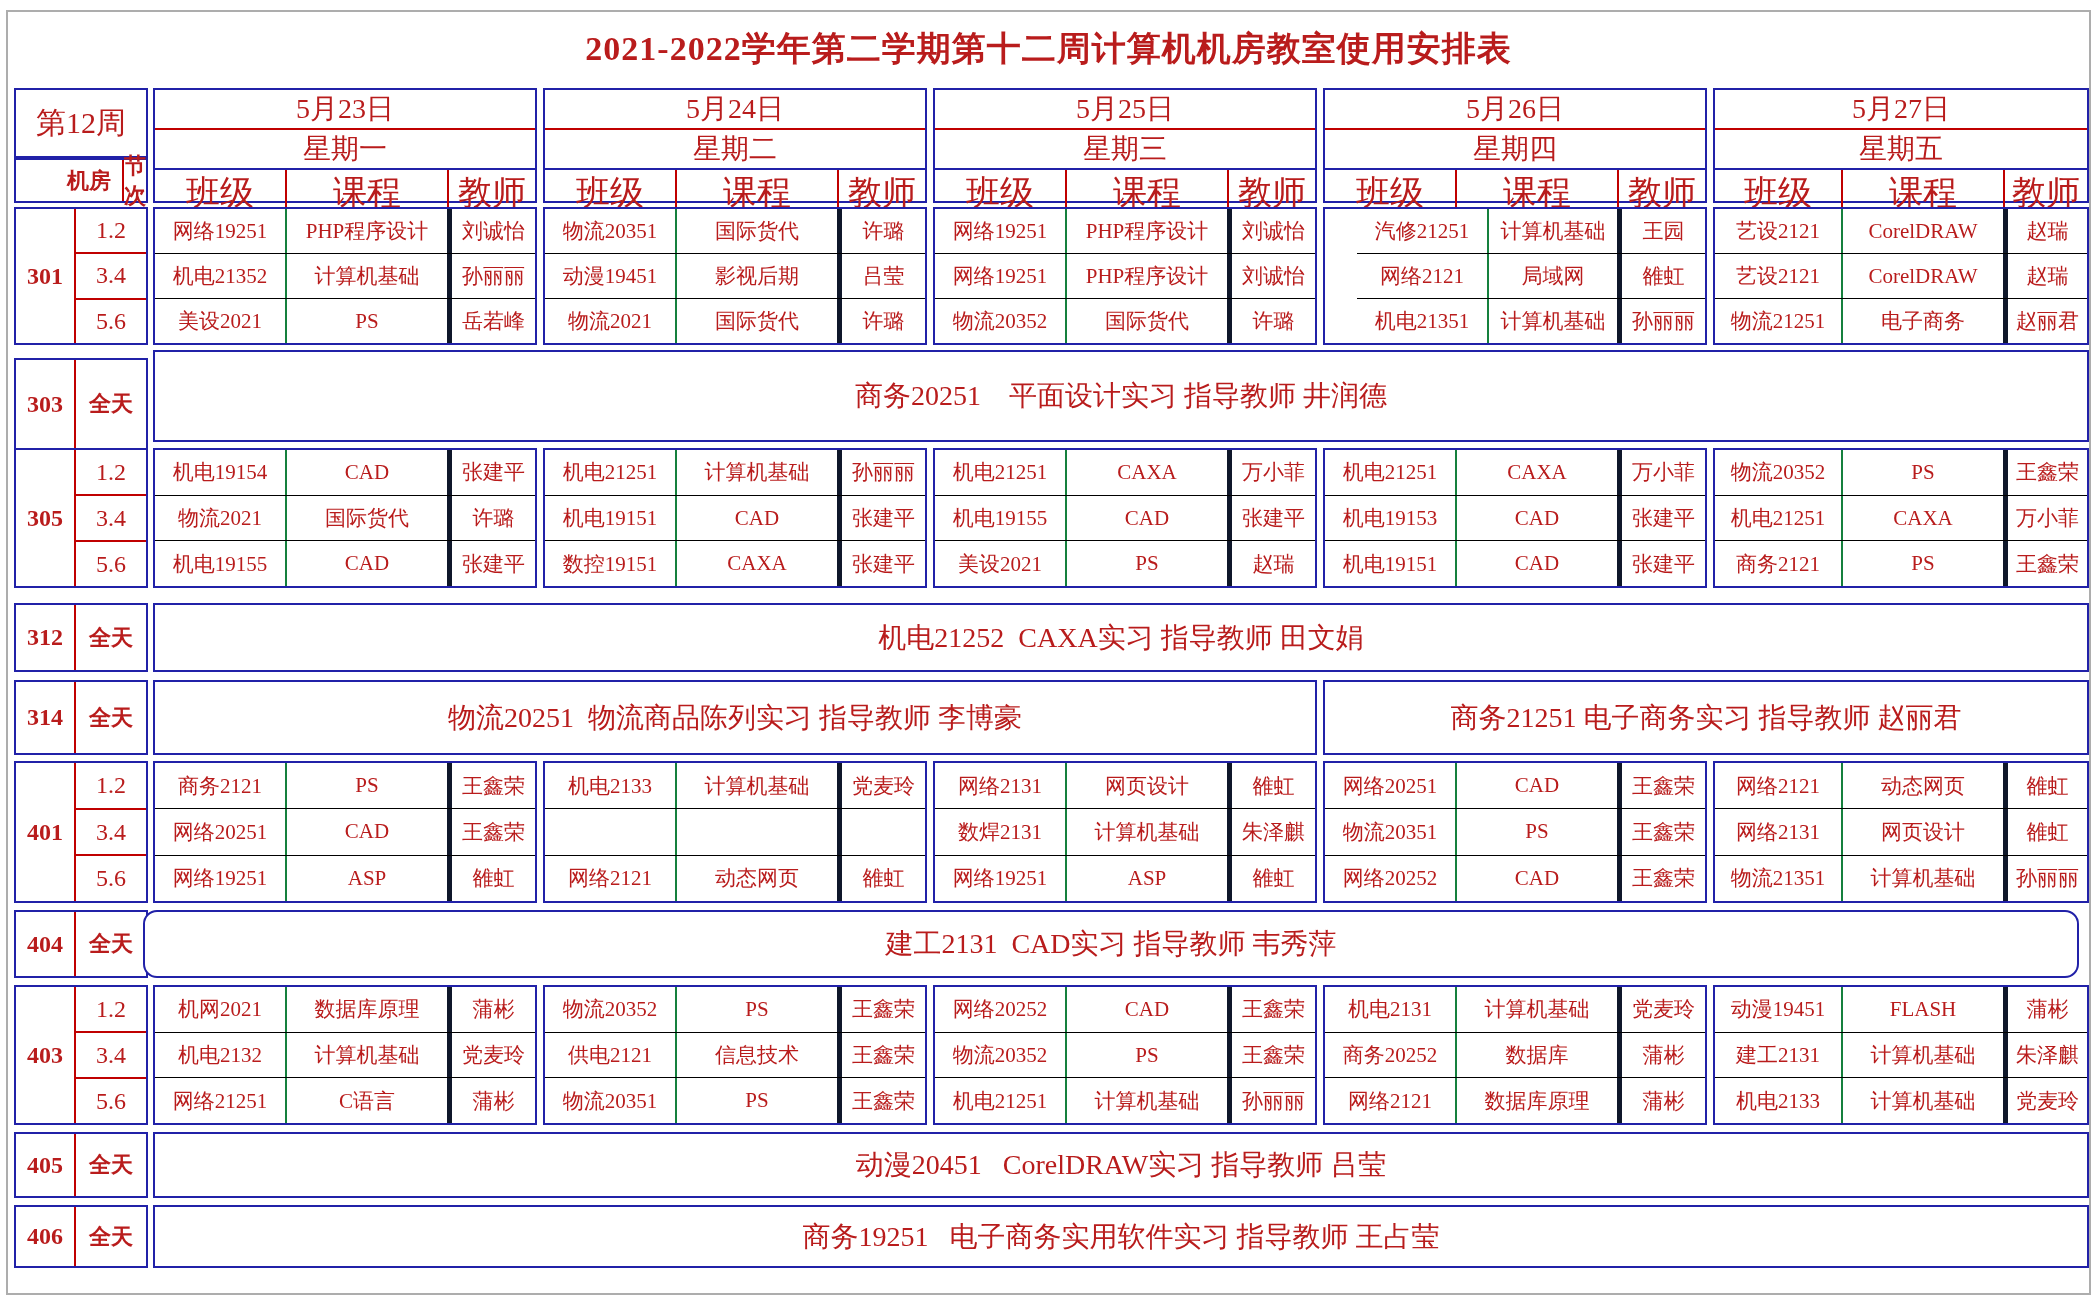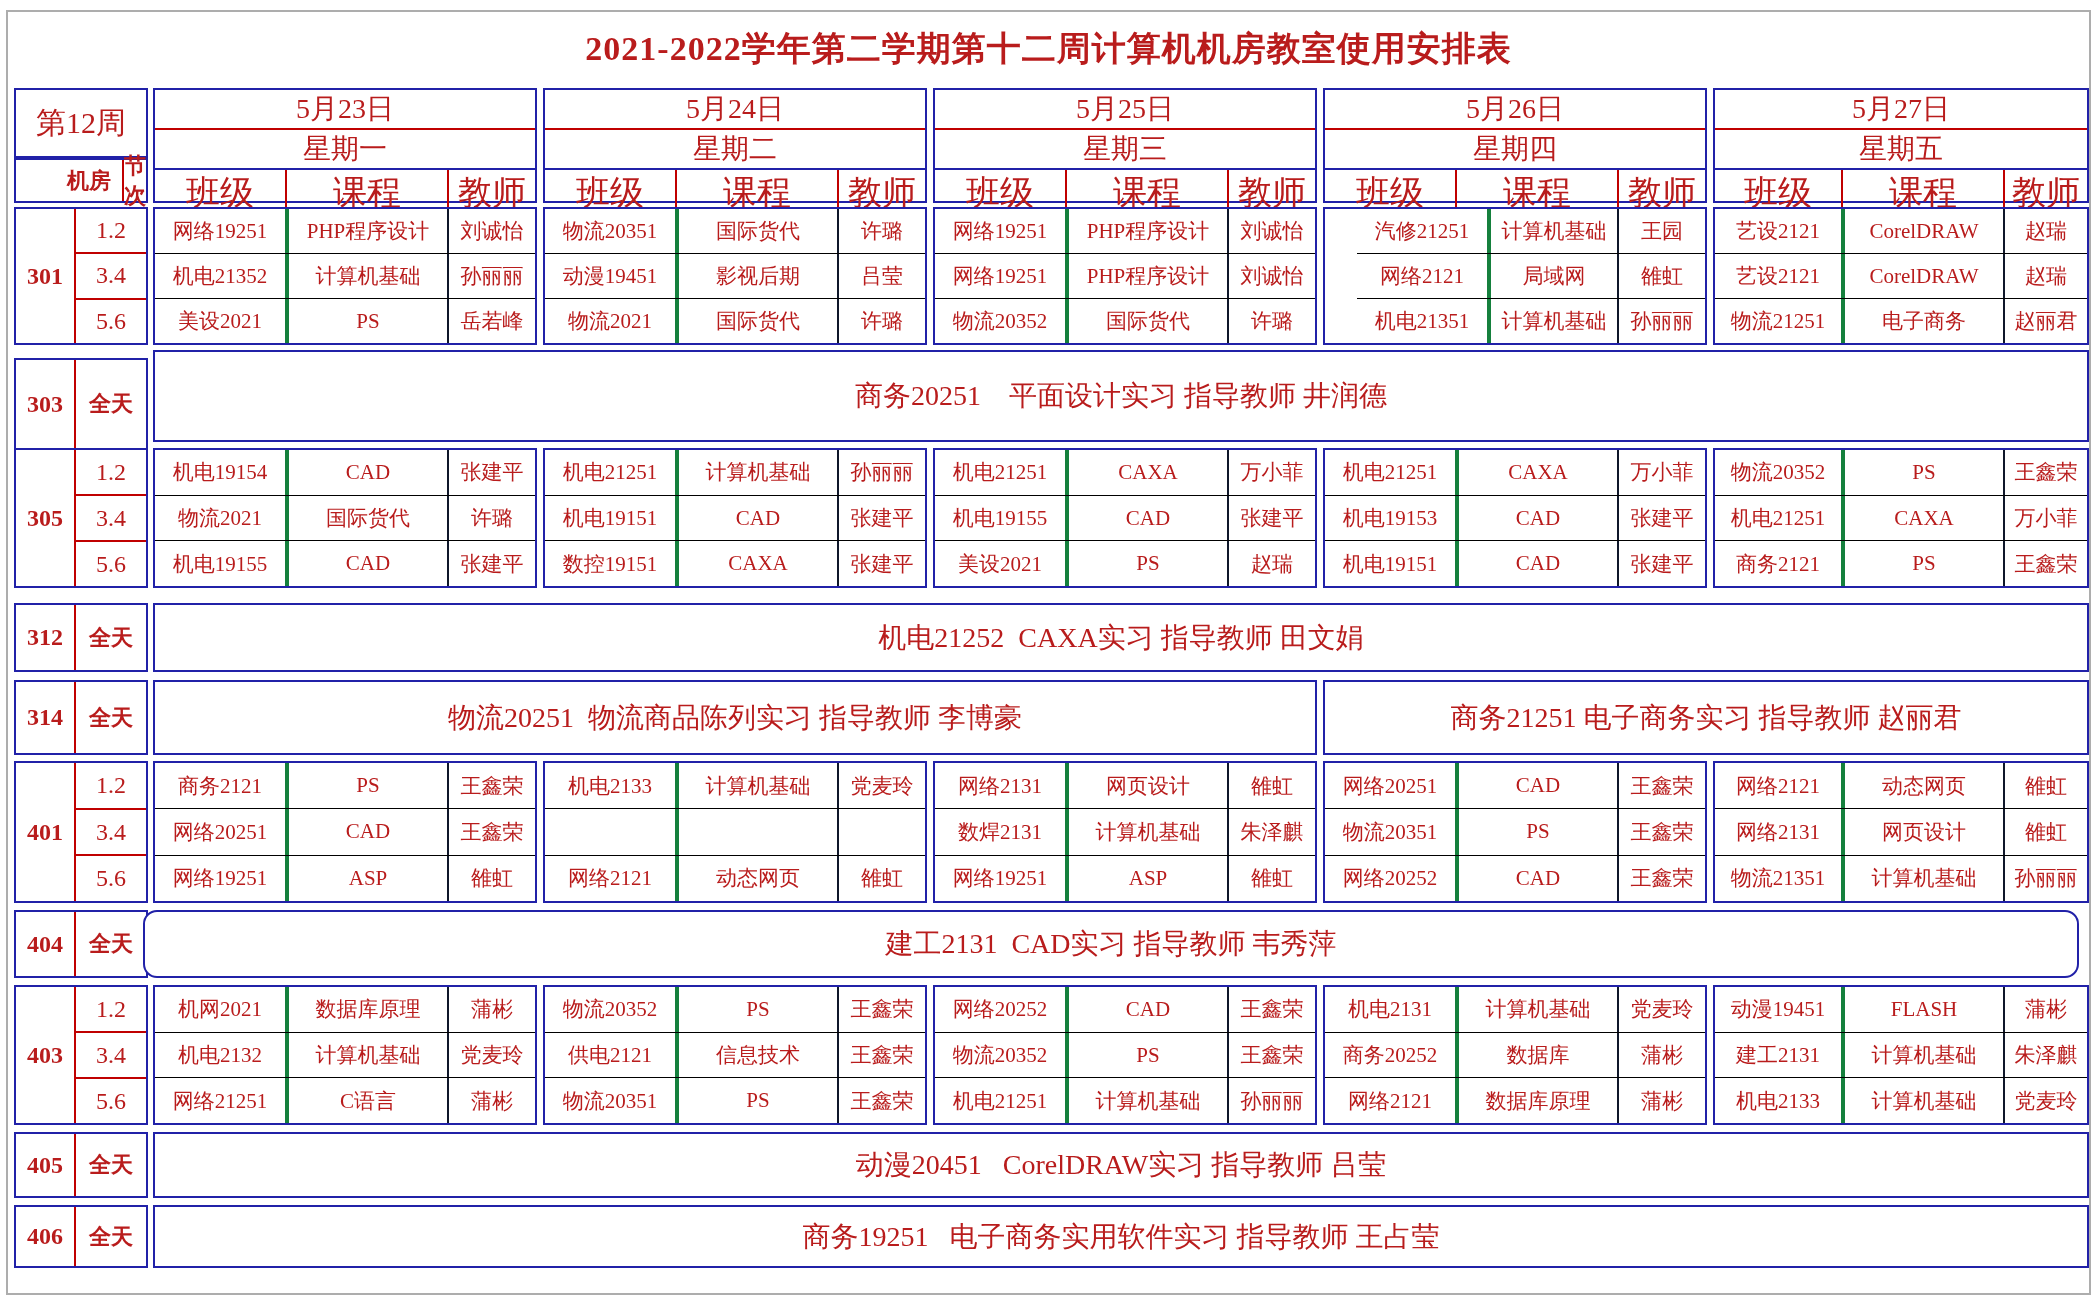--- a/index.html
+++ b/index.html
@@ -35,22 +35,22 @@
   .period-cell + .period-cell{border-top:2px solid #c00000;}
   .allday-lab{flex:1;display:flex;align-items:center;justify-content:center;
        font-family:"Liberation Sans","DejaVu Sans",sans-serif;font-weight:bold;font-size:22px;}
   
   .day-data{flex-direction:column;}
   .drow{flex:1;display:flex;box-sizing:border-box;}
   .drow + .drow{border-top:1px solid #000;}
   .dcell{display:flex;align-items:center;justify-content:center;font-size:21px;
          box-sizing:border-box;position:relative;overflow:hidden;white-space:nowrap;}
   .dcell.c0{width:130px;}
-  .dcell.c1{flex:1;border-left:4px solid #15803d;}
-  .dcell.c2{width:88px;border-left:2px solid #0f172a;}
+  .dcell.c1{flex:1;border-left:2px solid #15803d;}
+  .dcell.c2{width:88px;border-left:5px solid #0f172a;}
   .allday-box{align-items:center;justify-content:center;font-size:28px;white-space:pre;}
 </style>
 </head>
 <body>
 
 <div id="sheet">
 
   <div class="abs frame" style="left:6px;top:10px;width:2085px;height:1285px;"></div>
 
   <div class="abs title-cell" style="left:8px;top:12px;width:2081px;height:74px;">2021-2022学年第二学期第十二周计算机机房教室使用安排表</div>

